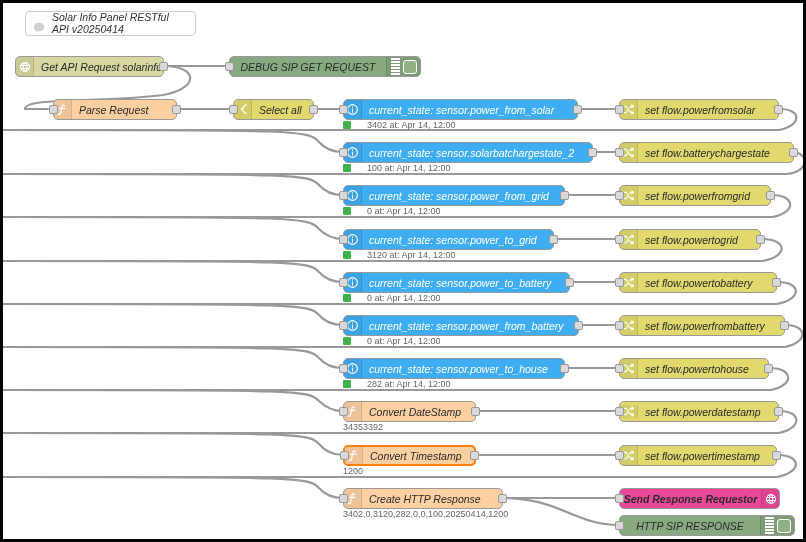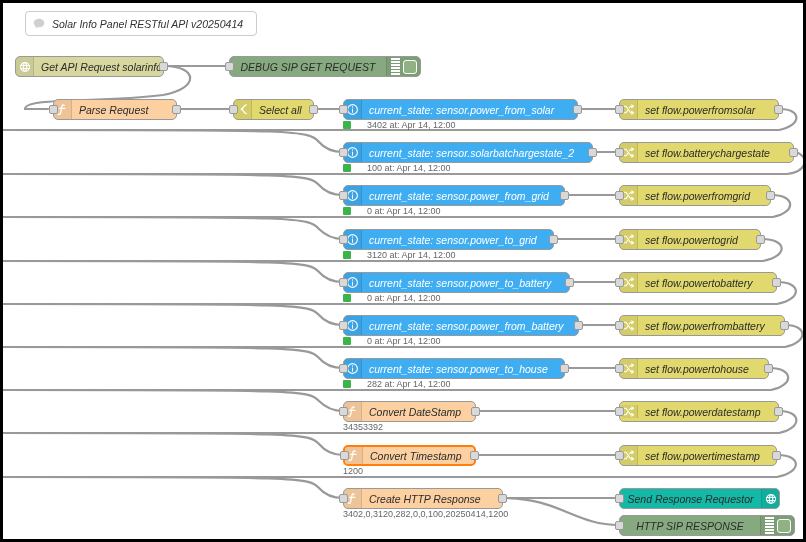--- a/index.html
+++ b/index.html
@@ -61,21 +61,21 @@
   }
   .node-label.center { justify-content: center; }
 
   
   .n-httpin   { background: #d7d7a0; }
   .n-debug    { background: #87a980; color:#2b2b2b; }
   .n-function { background: #fdd0a2; }
   .n-switch   { background: #e2d96e; }
   .n-api      { background: #3fadf2; color:#ffffff; }
   .n-change   { background: #e2d96e; }
-  .n-httpresp { background: #14b8a6; }
+  .n-httpresp { background: #ec4899; font-weight: bold; }
 
   
   .port {
     position: absolute;
     width: 9px; height: 9px;
     background: #d9d9d9;
     border: 1px solid #999999;
     border-radius: 2px;
     top: 50%;
     margin-top: -5px;
@@ -207,21 +207,21 @@
     </g>
 
     <g fill="none" stroke="#999999" stroke-width="2.2" stroke-linecap="round">
       <path d="M500,495 C556,495 570,495 616,495"></path>
       <path d="M500,495 C556,495 572,522 616,522"></path>
     </g>
   </svg>
 
   <div class="node-layer">
 
-    <div class="comment-node" style="left:22px; top:8px; width:232px;">
+    <div class="comment-node" style="left:22px; top:8px; width:171px;align-items:flex-end;">
       <span class="comment-icon">
         <svg class="glyph" width="14" height="14" viewBox="0 0 24 24" fill="#d0d0d0">
           <path d="M12 3C6.9 3 3 6.2 3 10.2c0 2.3 1.3 4.3 3.3 5.6L5.6 19l3.6-1.6c.9.2 1.8.3 2.8.3 5.1 0 9-3.2 9-7.5S17.1 3 12 3z"></path>
         </svg>
       </span>
       <span class="comment-text">Solar Info Panel RESTful API v20250414</span>
     </div>
 
     <div class="node n-httpin" style="left:12px; top:53px; width:149px;">
       <span class="node-icon">

